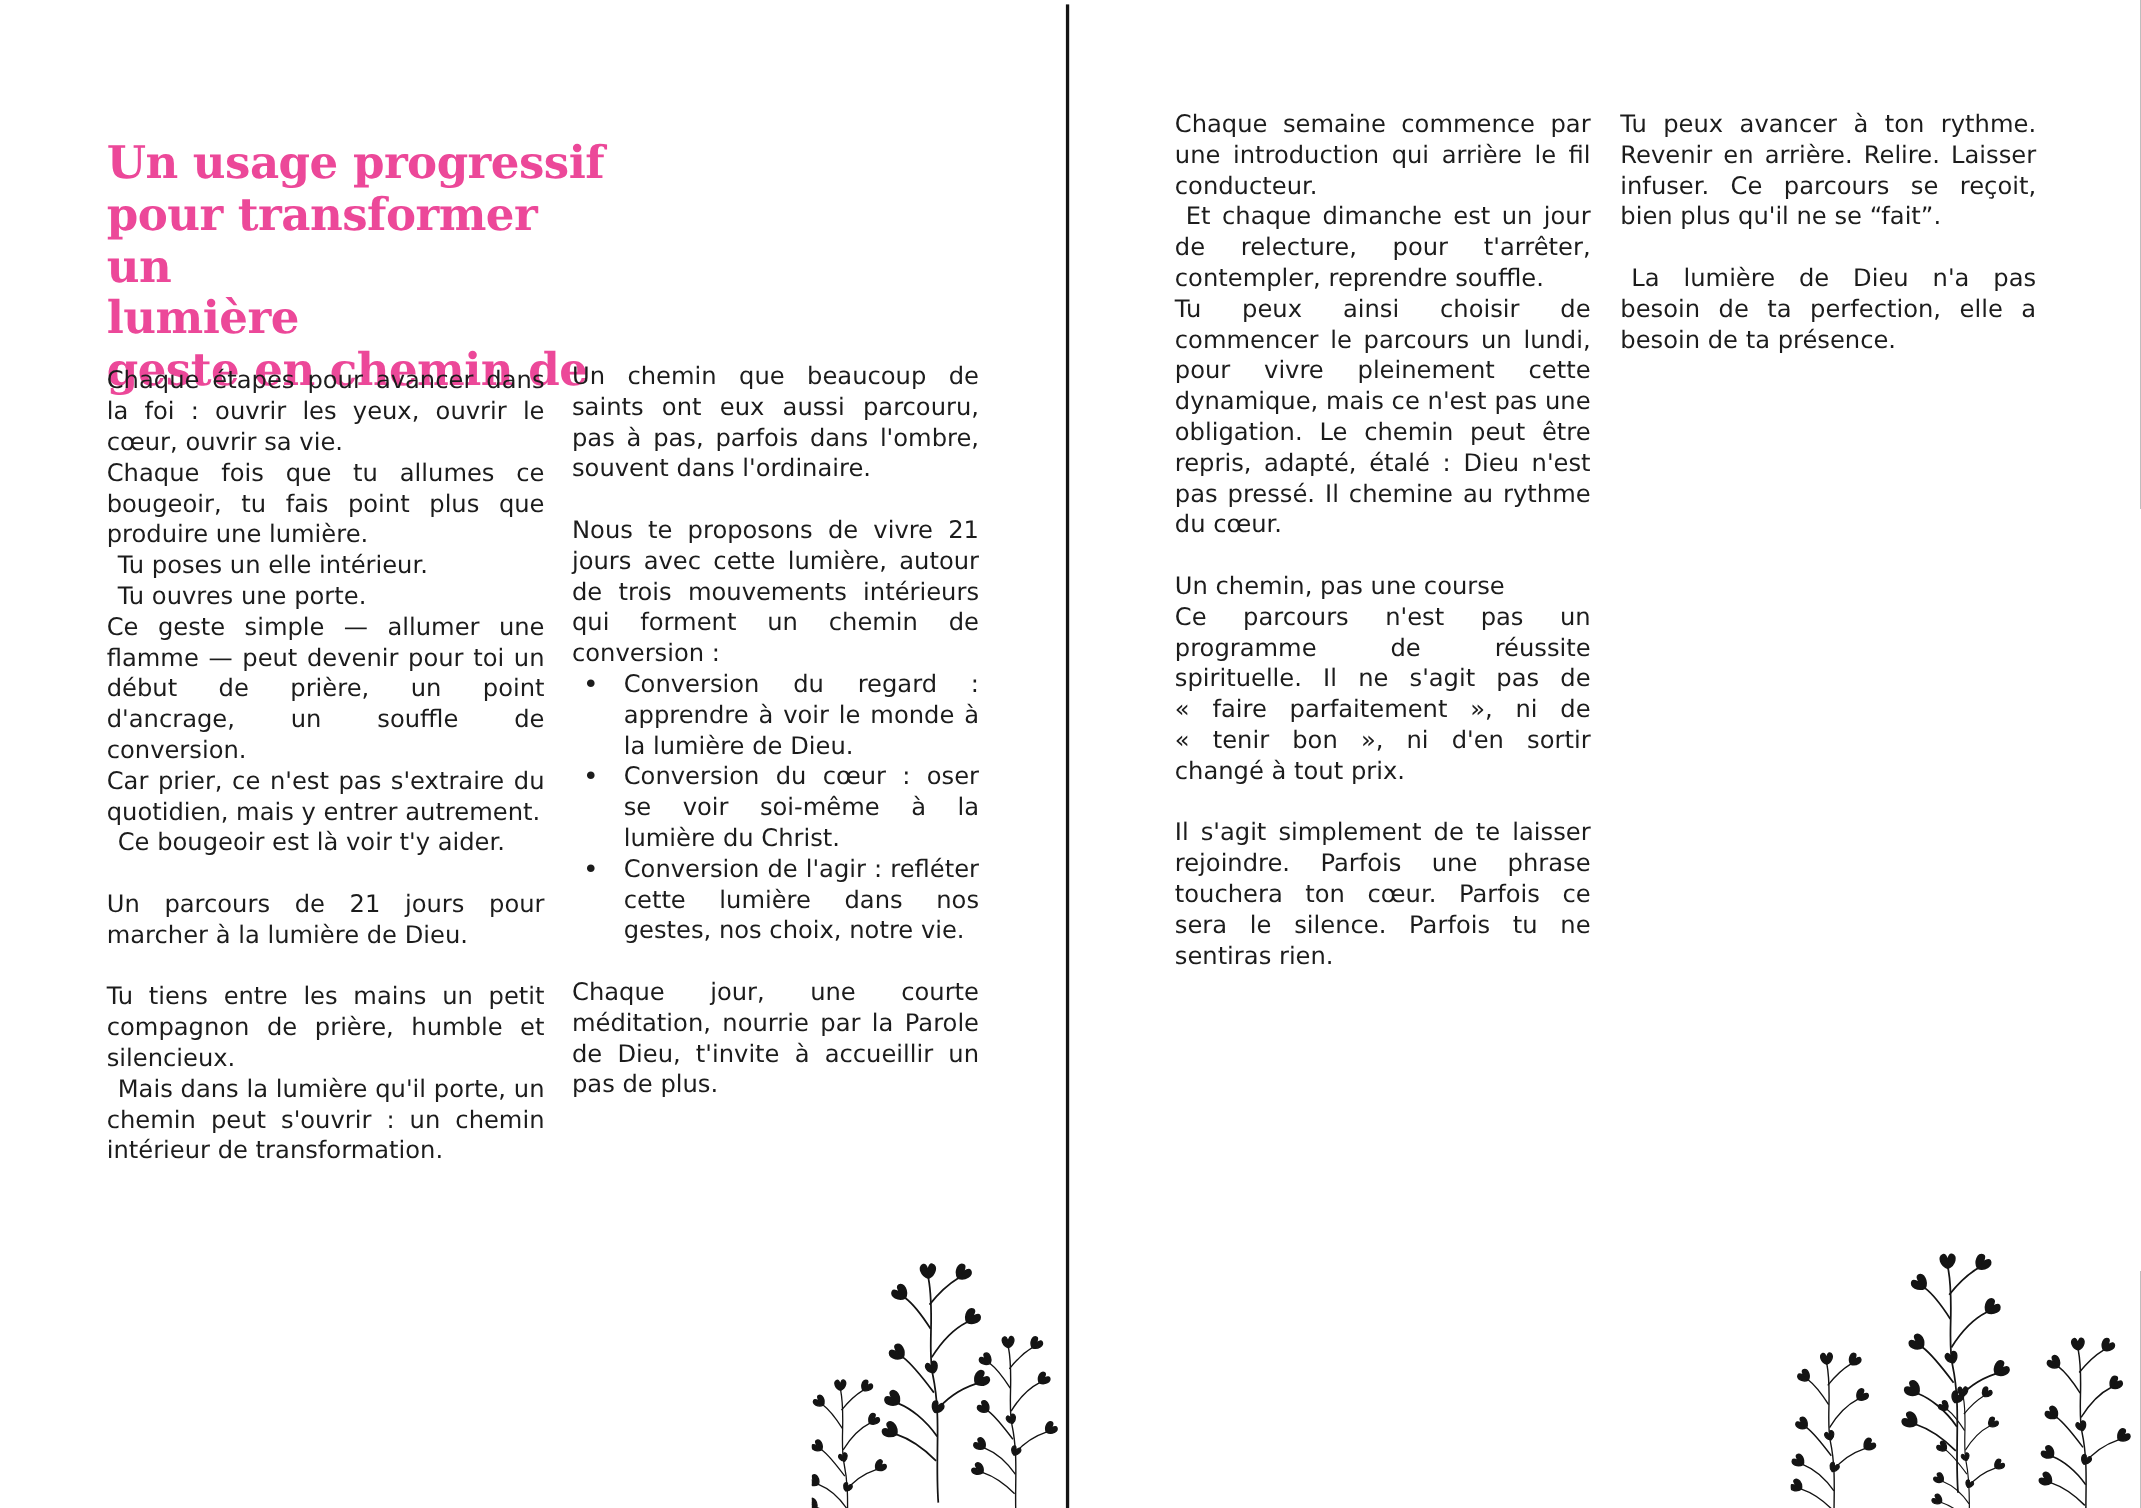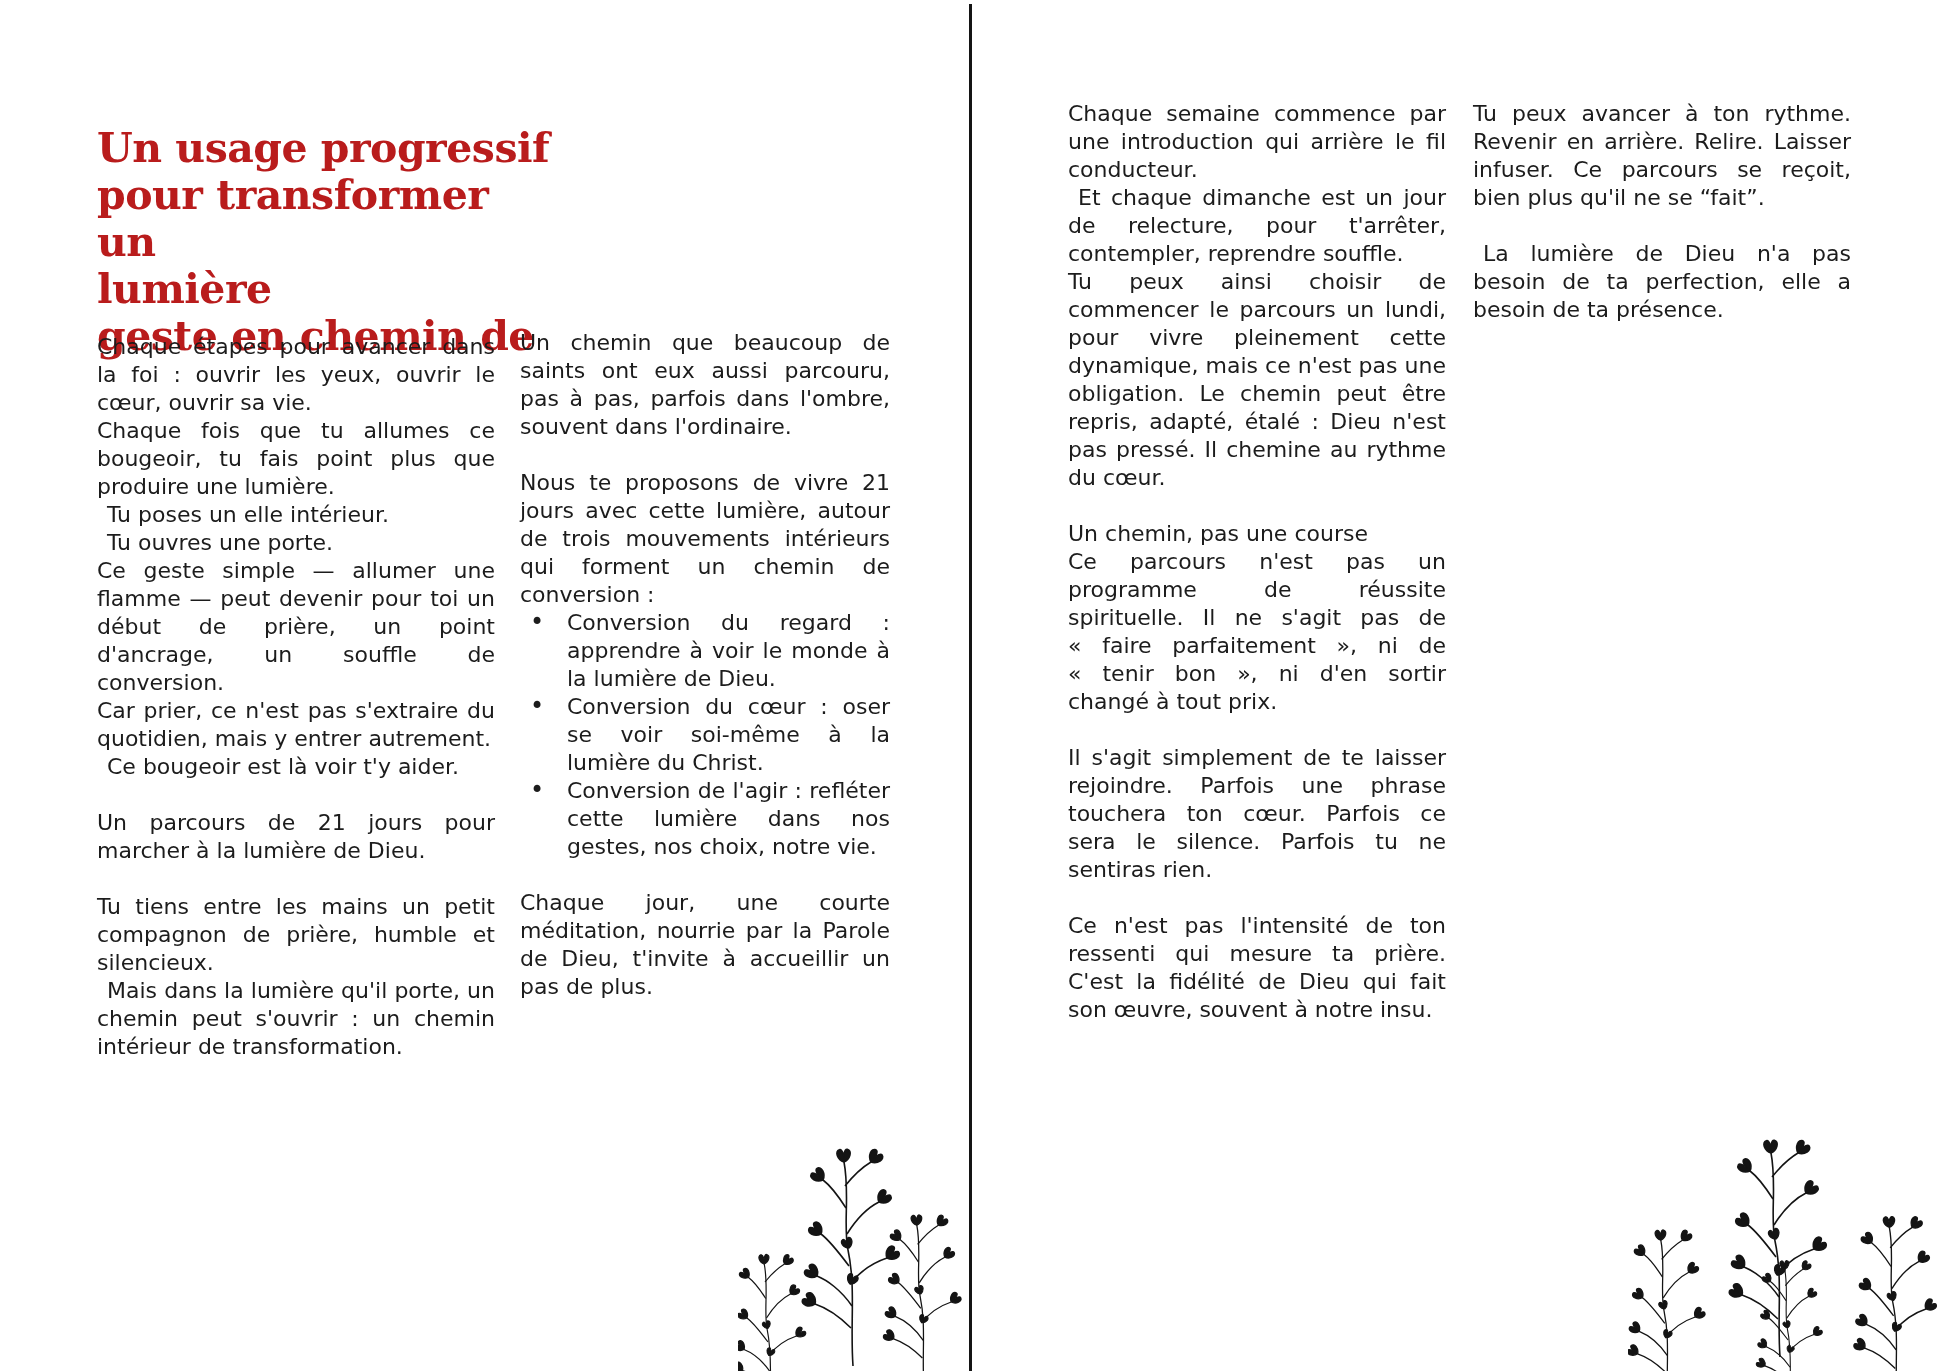--- a/index.html
+++ b/index.html
@@ -13,21 +13,21 @@
   }
   .col{position:absolute;font-size:22px;line-height:28px;}
   .col p{margin:0;text-align:justify;}
   .col p.indent{text-indent:10px;}
   .bold{font-weight:400;}
   .gap{height:28px;}
   .title{
     position:absolute;left:97px;top:98px;width:460px;
     font-family:"DejaVu Serif","Liberation Serif",serif;
     font-weight:700;font-size:41px;line-height:47px;
-    letter-spacing:-0.5px;color:#b91c1c;
+    letter-spacing:-0.5px;color:#ec4899;
   }
   .title span{display:block;}
   .divider{position:absolute;left:969px;top:4px;width:3px;height:1367px;background:#141414;}
   .bullets{margin:0;}
   .bullet{position:relative;padding-left:47px;text-align:justify;}
   .bullet .dot{position:absolute;left:10px;top:-1px;font-size:24px;}
   .floral{position:absolute;}
   .defs-holder{position:absolute;width:0;height:0;overflow:hidden;}
 </style>
 </head>
@@ -112,21 +112,20 @@
   <div class="col" style="left:1068px;top:100px;width:378px;">
     <p>Chaque semaine commence par une introduction qui arrière le fil conducteur.</p>
     <p class="indent">Et chaque dimanche est un jour de relecture, pour t'arrêter, contempler, reprendre souffle.</p>
     <p>Tu peux ainsi choisir de commencer le parcours un lundi, pour vivre pleinement cette dynamique, mais ce n'est pas une obligation. Le chemin peut être repris, adapté, étalé&nbsp;: Dieu n'est pas pressé. Il chemine au rythme du cœur.</p>
     <div class="gap"></div>
     <p class="bold">Un chemin, pas une course</p>
     <p>Ce parcours n'est pas un programme de réussite spirituelle. Il ne s'agit pas de «&nbsp;faire parfaitement&nbsp;», ni de «&nbsp;tenir bon&nbsp;», ni d'en sortir changé à tout prix.</p>
     <div class="gap"></div>
     <p>Il s'agit simplement de te laisser rejoindre. Parfois une phrase touchera ton cœur. Parfois ce sera le silence. Parfois tu ne sentiras rien.</p>
     <div class="gap"></div>
-    <p>Ce n'est pas l'intensité de ton ressenti qui mesure ta prière. C'est la fidélité de Dieu qui fait son œuvre, souvent à notre insu.</p>
   </div>
 
   <div class="col" style="left:1473px;top:100px;width:378px;">
     <p>Tu peux avancer à ton rythme. Revenir en arrière. Relire. Laisser infuser. Ce parcours se reçoit, bien plus qu'il ne se “fait”.</p>
     <div class="gap"></div>
     <p class="bold indent">La lumière de Dieu n'a pas besoin de ta perfection, elle a besoin de ta présence.</p>
   </div>
 
   <svg class="floral" style="left:738px;top:1128px;" width="234" height="243" viewBox="0 0 234 243">
     <g>

